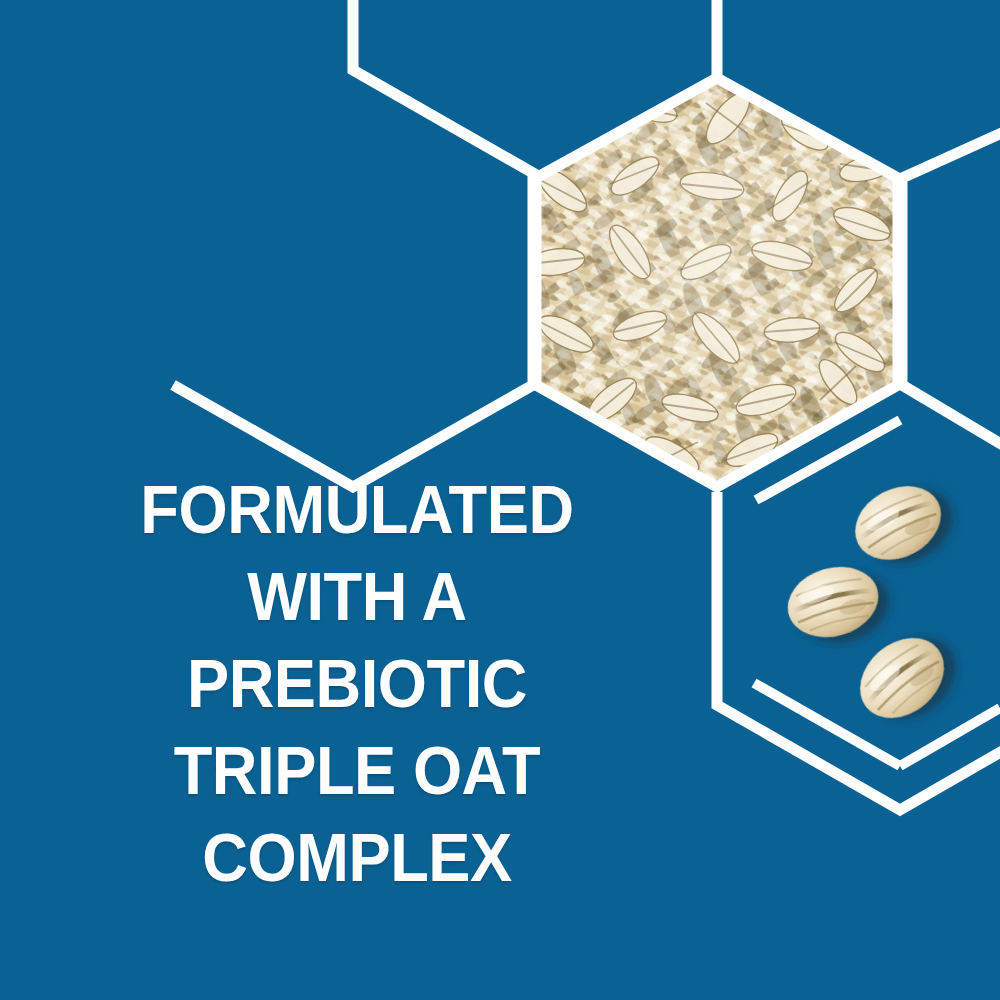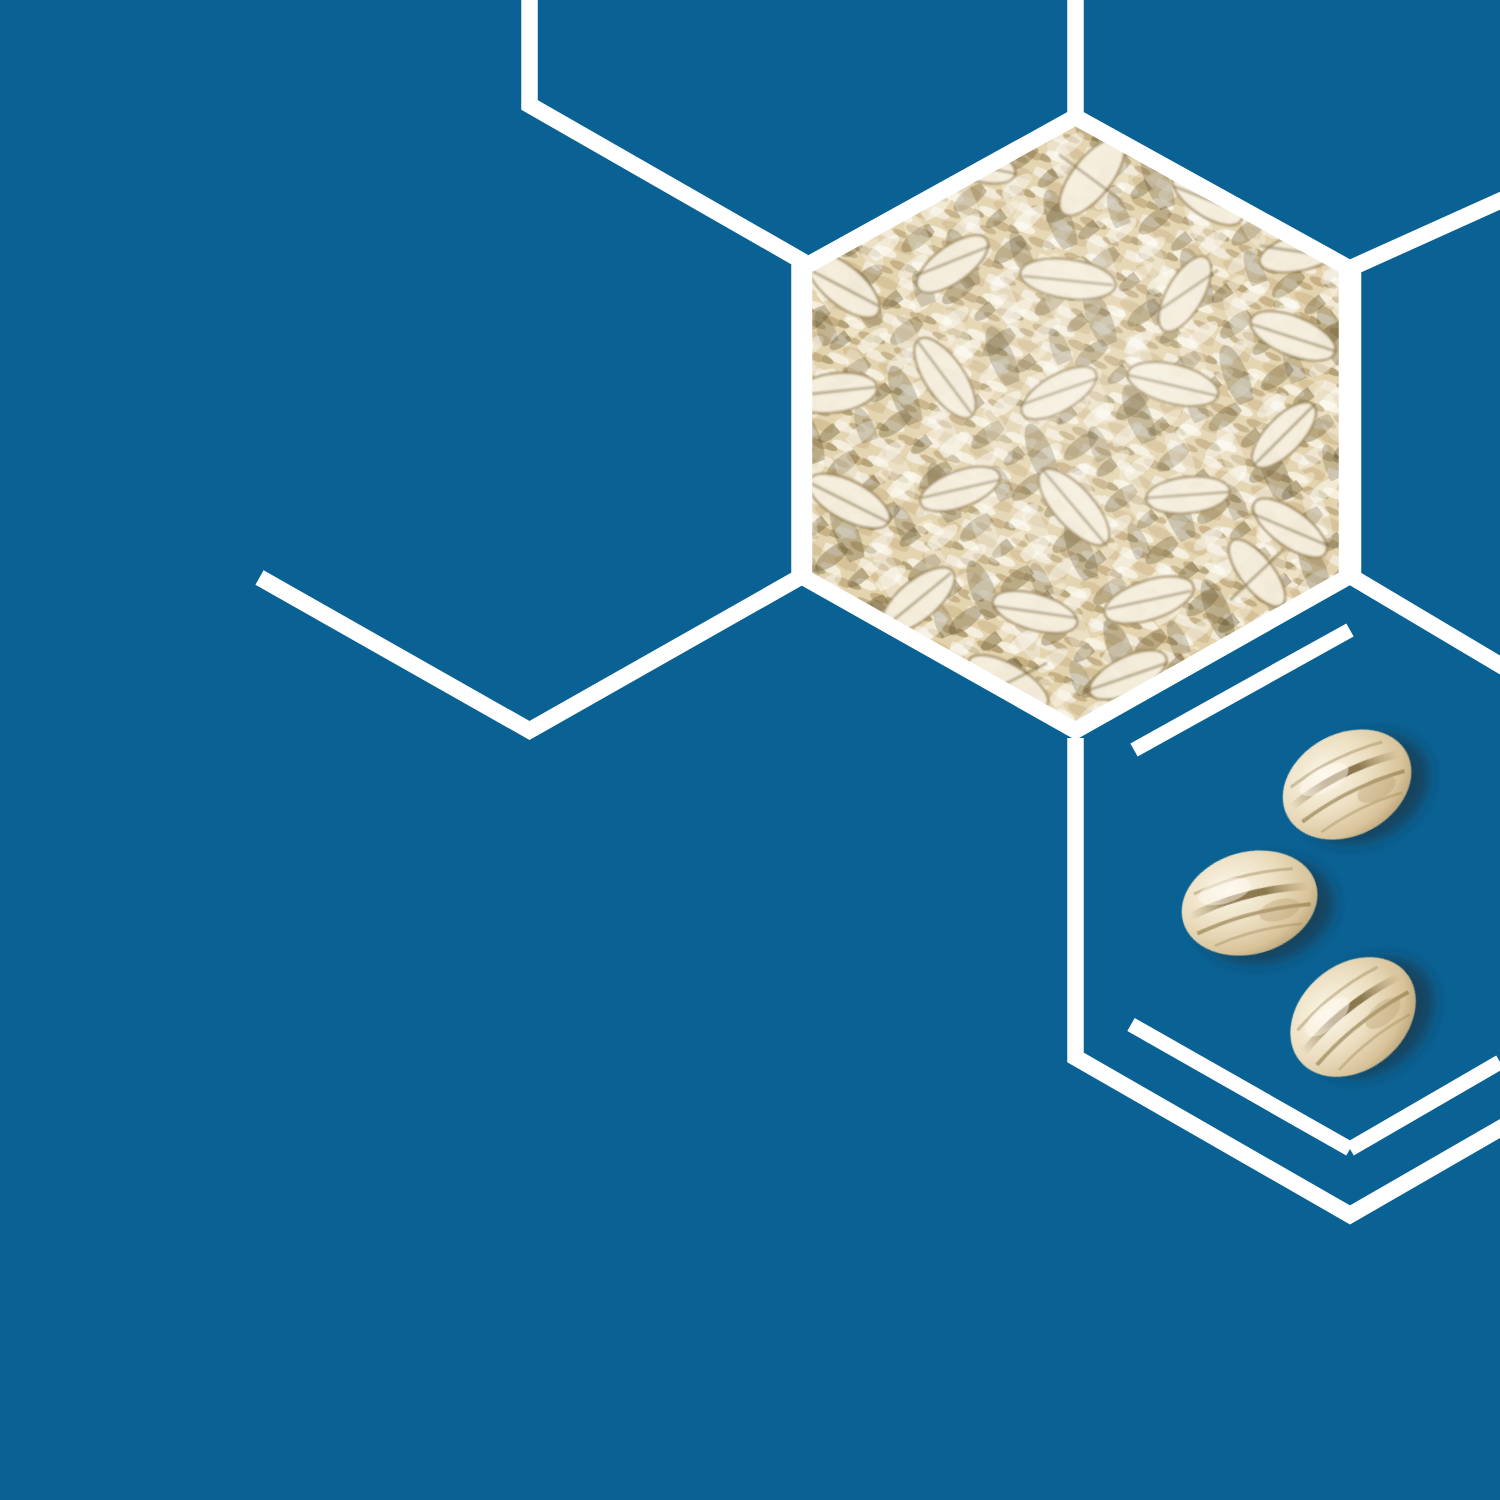--- a/index.html
+++ b/index.html
@@ -218,14 +218,21 @@
         <path d="M-41 -3 Q0 -11 41 -1" stroke="url(#flakeCrease)" stroke-width="5" fill="none"></path>
         <path d="M-39 9 Q0 3 39 11" stroke="#8a7443" stroke-width="2.6" fill="none" opacity=".6"></path>
         <path d="M-34 -17 Q0 -23 34 -15" stroke="#a58f60" stroke-width="2" fill="none" opacity=".5"></path>
         <path d="M-30 21 Q0 17 30 23" stroke="#a58f60" stroke-width="1.8" fill="none" opacity=".45"></path>
         <ellipse cx="-13" cy="-11" rx="18" ry="8" fill="#fffaf0" opacity=".5"></ellipse>
         <ellipse cx="17" cy="11" rx="14" ry="7" fill="#b59c6d" opacity=".35"></ellipse>
       </g>
     </g>
   </svg>
 
+  <div id="headline">
+    <span class="hl">FORMULATED</span>
+    <span class="hl">WITH A</span>
+    <span class="hl">PREBIOTIC</span>
+    <span class="hl">TRIPLE OAT</span>
+    <span class="hl">COMPLEX</span>
+  </div>
 
 </div>
 
 </body></html>

